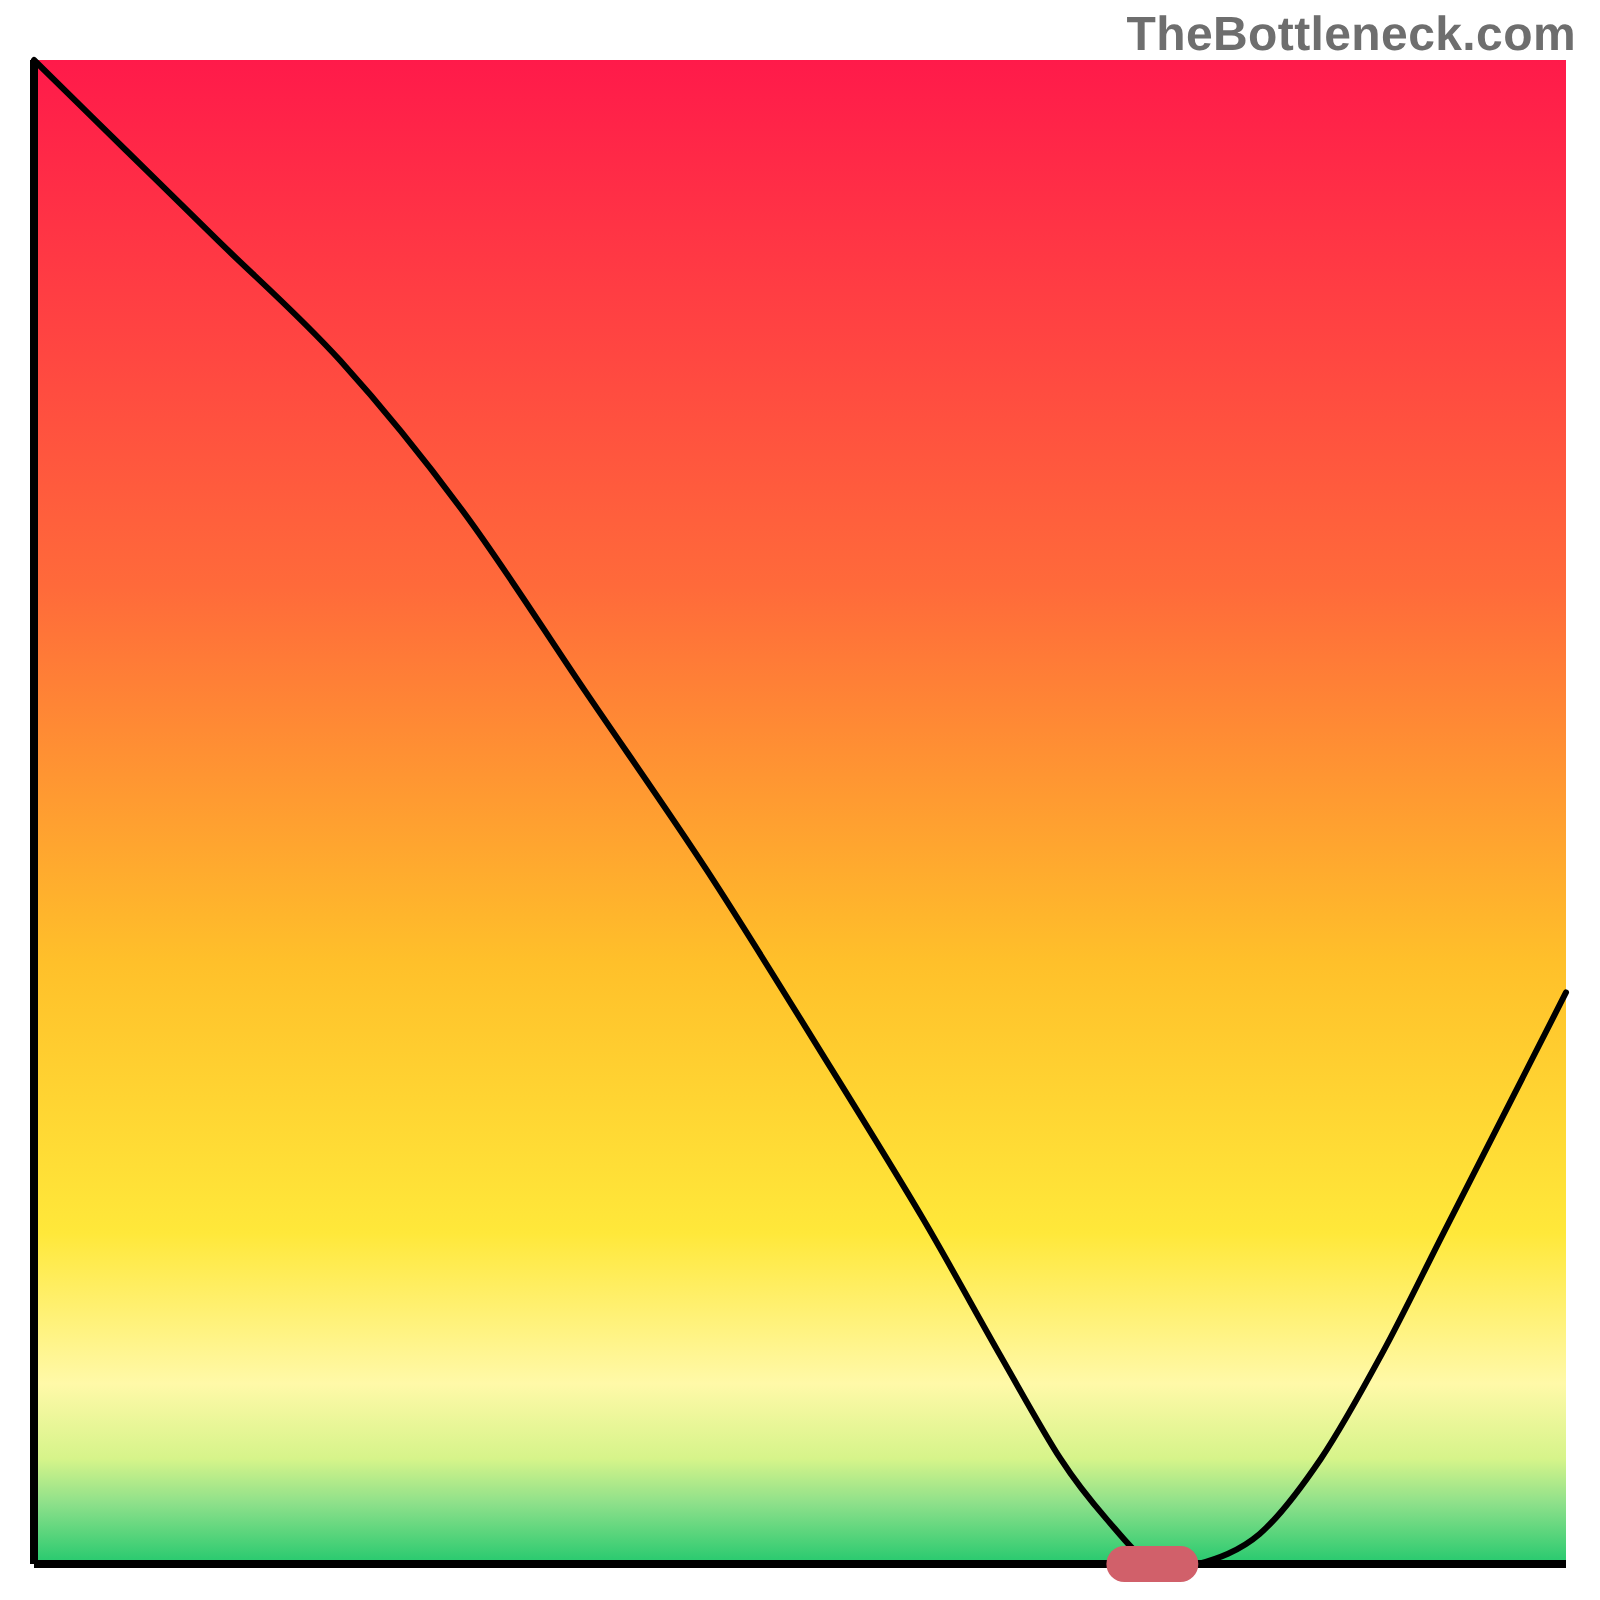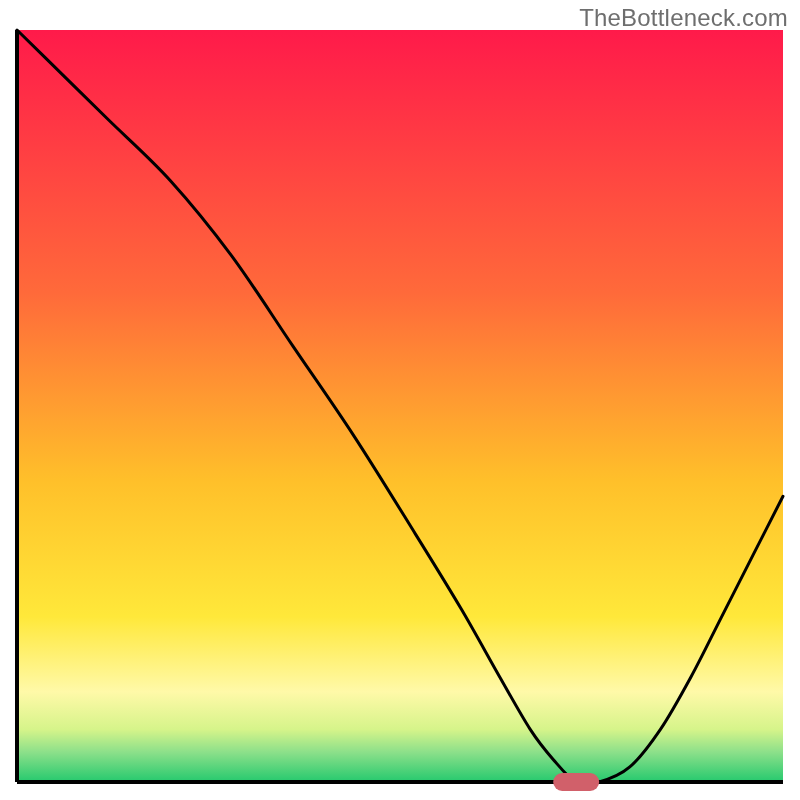--- a/index.html
+++ b/index.html
@@ -17,21 +17,21 @@
   }
   svg {
     display: block;
   }
   .watermark {
     position: absolute;
     top: 4px;
     right: 12px;
     font-family: Arial, Helvetica, sans-serif;
     font-size: 24px;
-    font-weight: 400;
+    font-weight: 700;
     color: #6e6e6e;
     letter-spacing: 0.2px;
   }
 </style>
 </head>
 <body>
 
 <div class="chart-container">
   <svg width="800" height="800" viewBox="0 0 800 800">
     <defs>

